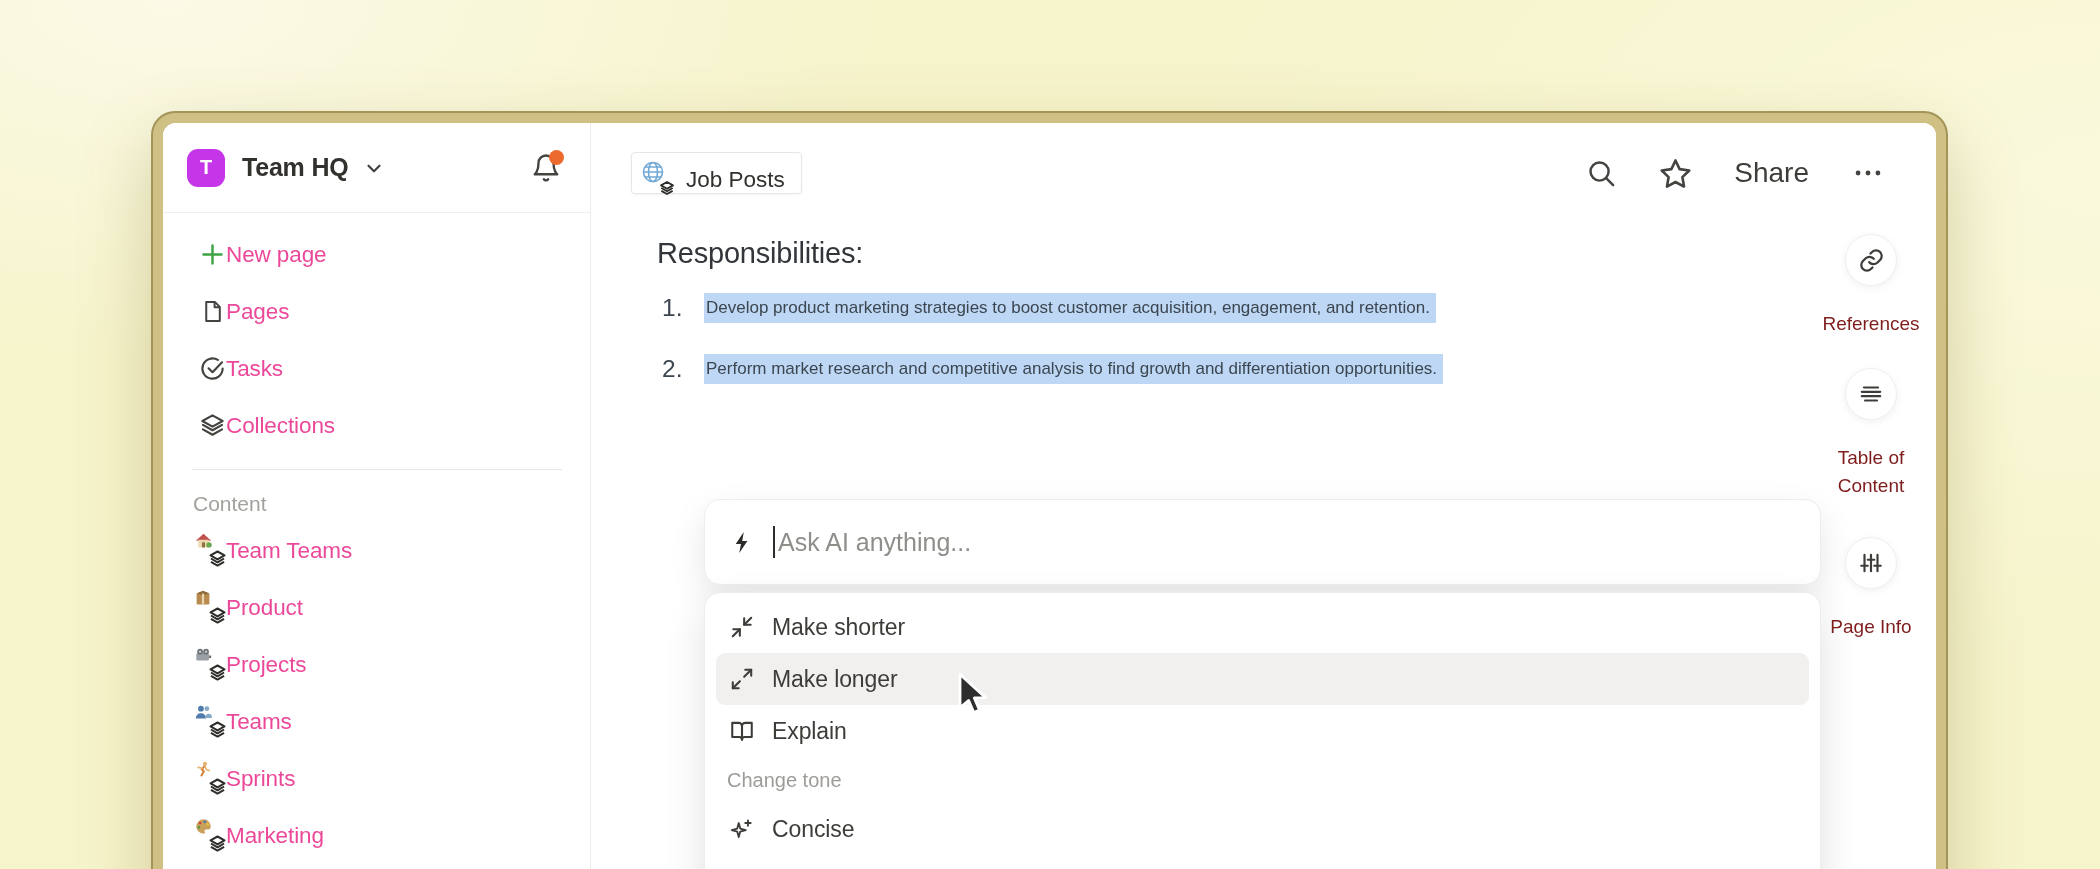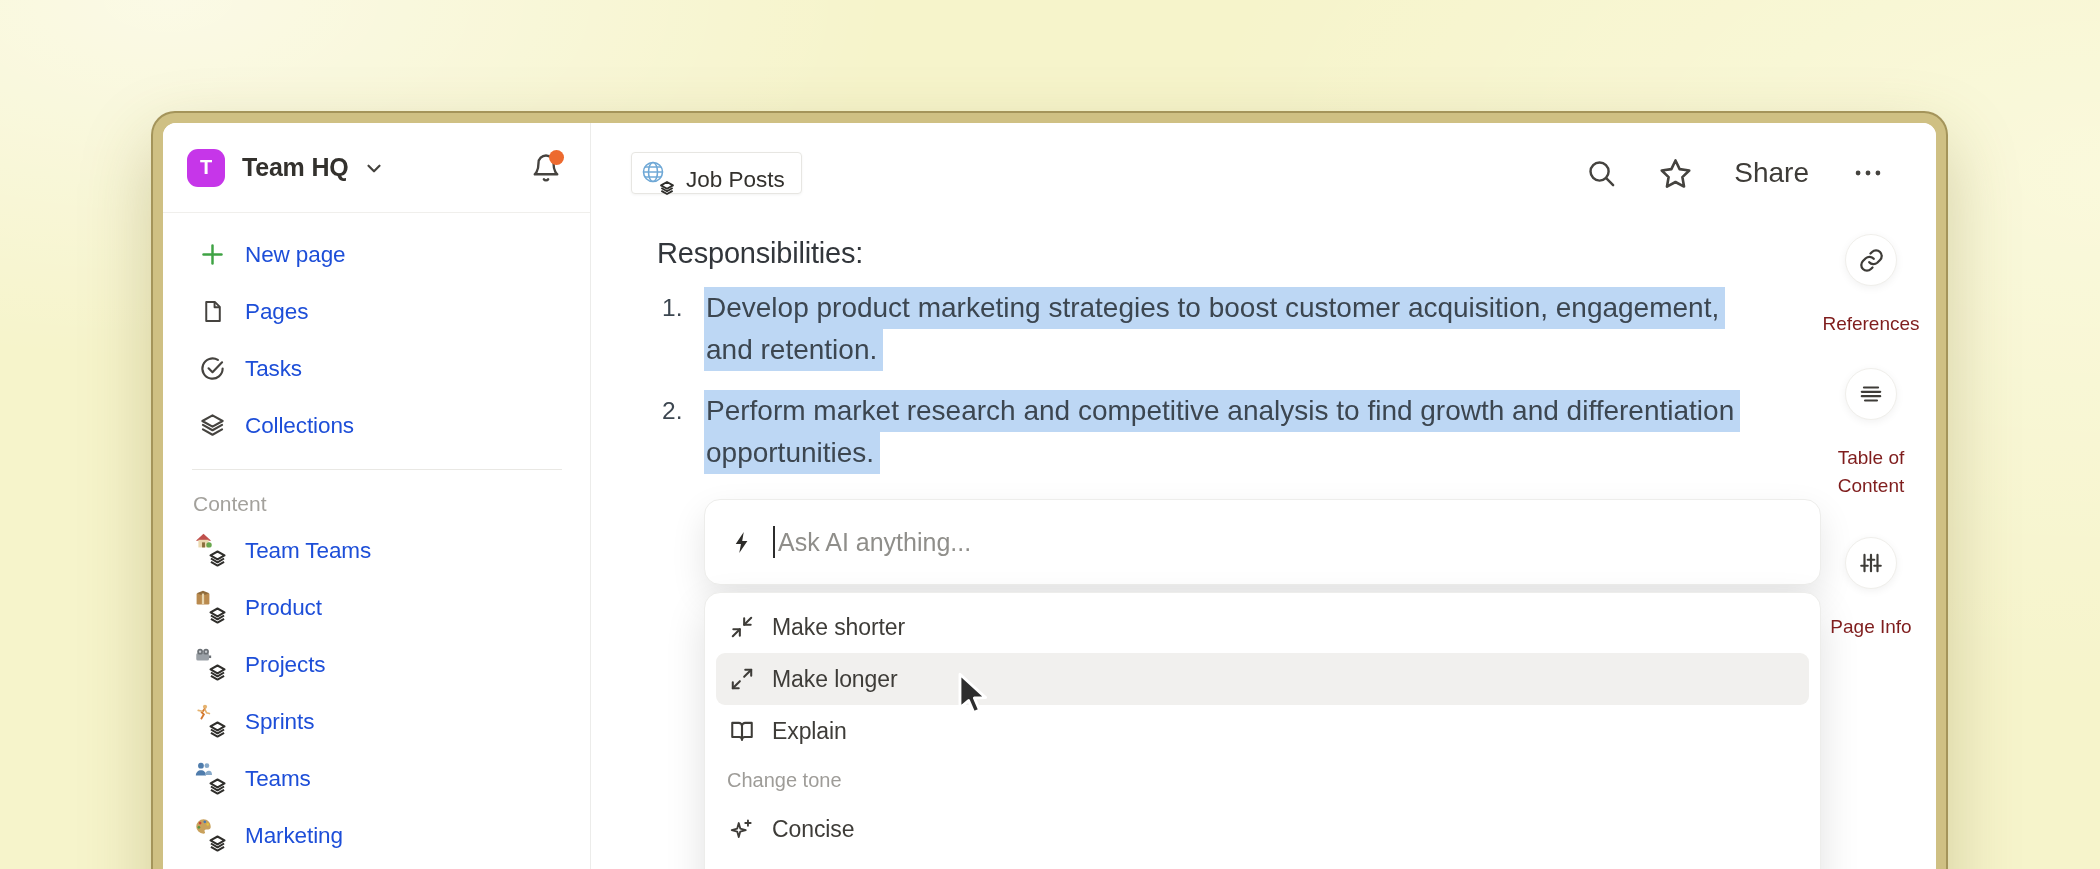--- a/index.html
+++ b/index.html
@@ -45,21 +45,21 @@
   .ws-name { font-size:25px; font-weight:700; color:#33312d; margin-left:17px; letter-spacing:-.2px; }
   .ws-chevron { margin-left:14px; display:flex; }
   .sb-header .spacer { flex:1; }
   .bell-wrap { position:relative; width:32px; height:32px; display:flex; align-items:center; justify-content:center; cursor:pointer; }
   .bell-dot { position:absolute; top:-2px; right:-2px; width:15px; height:15px; border-radius:50%; background:#ed6a2f; }
   .sb-list { padding-top:13px; }
   .sb-item {
     height:57px; display:flex; align-items:center; padding-left:35px; cursor:pointer;
   }
   .sb-item .nicon { width:28px; display:flex; justify-content:center; }
-  .sb-item .nlabel { margin-left:19px; font-size:22.5px; font-weight:500; color:#1d4ed8; white-space:nowrap; letter-spacing:-.1px; }
+  .sb-item .nlabel { font-size:22.5px; font-weight:500; color:#ec4899; white-space:nowrap; letter-spacing:-.1px; }
   .sb-divider { height:1px; background:#e9e8e4; margin:15px 28px 0 29px; }
   .sb-section-label { margin:22px 0 6px 30px; font-size:21px; color:#a3a19c; font-weight:400; }
   .pin-icon { position:relative; width:30px; height:30px; }
   .pin-icon .mini { position:absolute; left:-3px; top:-3px; }
   .pin-icon .stack { position:absolute; right:-2px; bottom:-3px; }
   
   .main { position:relative; flex:1; background:#fff; }
   .topbar { position:absolute; left:0; top:0; right:0; height:100px; }
   .chip {
     position:absolute; left:40px; top:29px; height:42px;
@@ -78,21 +78,21 @@
     display:flex; align-items:center; gap:42px;
   }
   .tb-btn { display:flex; align-items:center; justify-content:center; cursor:pointer; }
   .share-label { font-size:28px; color:#3e3c38; font-weight:500; }
   
   .doc { position:absolute; left:0; top:100px; right:130px; }
   .doc-heading { margin:14px 0 0 66px; font-size:29px; font-weight:400; color:#32363b; letter-spacing:-.2px; }
   .doc-list { margin-top:17px; }
   .doc-li { display:flex; margin:0 0 19px 71px; }
   .doc-num { width:42px; flex:0 0 42px; font-size:24.5px; color:#3c4650; line-height:42px; }
-  .doc-text { width:1065px; font-size:28px; color:#3c4650; line-height:42px; }
+  .doc-text { width:1065px; font-size:17px; color:#3c4650; line-height:42px; }
   .hl { background:#bdd7f4; padding:5px 6px 6px 2px; box-decoration-break:clone; -webkit-box-decoration-break:clone; }
   
   .ai-input-card {
     position:absolute; left:113px; top:376px; width:1117px; height:86px;
     background:#fff; border:1px solid #ededeb; border-radius:16px;
     box-shadow:0 14px 34px rgba(0,0,0,.10);
     display:flex; align-items:center; padding-left:25px;
   }
   .caret { width:2px; height:32px; background:#2c2c2c; margin:0 3px 0 18px; }
   .ai-input {
@@ -250,52 +250,52 @@
                     <path d="M4.5 12 12 16.3 19.5 12"></path>
                     <path d="M4.5 15.8 12 20.1 19.5 15.8"></path>
                   </svg>
             </span>
               </span>
             <span class="nlabel">Projects</span>
           </div>
           <div class="sb-item">
             <span class="nicon">
                 <span class="pin-icon">
+              <svg class="mini" width="17" height="17" viewBox="0 0 20 20">
+                    <circle cx="7" cy="5.5" r="3.4" fill="#4f7cac"></circle>
+                    <path d="M1 17c0-3.6 2.7-6 6-6s6 2.4 6 6z" fill="#4f7cac"></path>
+                    <circle cx="14" cy="5.5" r="2.8" fill="#87a9c9"></circle>
+                    <path d="M11.5 16.5c.3-3 2.2-5 5-5 2.1 0 3.5 1.6 3.5 5z" fill="#87a9c9"></path>
+                  </svg>
+              <svg class="stack" width="21" height="21" viewBox="0 0 24 24" fill="none" stroke="#2f2e2b" stroke-width="2.3" stroke-linejoin="round">
+                    <path d="M12 4 20 8.5 12 13 4 8.5Z"></path>
+                    <path d="M4.5 12 12 16.3 19.5 12"></path>
+                    <path d="M4.5 15.8 12 20.1 19.5 15.8"></path>
+                  </svg>
+            </span>
+              </span>
+            <span class="nlabel">Teams</span>
+          </div>
+          <div class="sb-item">
+            <span class="nicon">
+                <span class="pin-icon">
               <svg class="mini" width="16" height="16" viewBox="0 0 20 20">
                     <circle cx="12.5" cy="3.5" r="2.6" fill="#e5b26f"></circle>
                     <path d="M12 6.5 8.5 10.5 11 13 8 18" stroke="#d4792f" stroke-width="2.4" fill="none" stroke-linecap="round"></path>
                     <path d="M12.5 7 14.5 11 18 12" stroke="#e5b26f" stroke-width="2" fill="none" stroke-linecap="round"></path>
                     <path d="M9 9 4 8" stroke="#e5b26f" stroke-width="2" fill="none" stroke-linecap="round"></path>
                   </svg>
               <svg class="stack" width="21" height="21" viewBox="0 0 24 24" fill="none" stroke="#2f2e2b" stroke-width="2.3" stroke-linejoin="round">
                     <path d="M12 4 20 8.5 12 13 4 8.5Z"></path>
                     <path d="M4.5 12 12 16.3 19.5 12"></path>
                     <path d="M4.5 15.8 12 20.1 19.5 15.8"></path>
                   </svg>
             </span>
               </span>
             <span class="nlabel">Sprints</span>
-          </div>
-          <div class="sb-item">
-            <span class="nicon">
-                <span class="pin-icon">
-              <svg class="mini" width="17" height="17" viewBox="0 0 20 20">
-                    <circle cx="7" cy="5.5" r="3.4" fill="#4f7cac"></circle>
-                    <path d="M1 17c0-3.6 2.7-6 6-6s6 2.4 6 6z" fill="#4f7cac"></path>
-                    <circle cx="14" cy="5.5" r="2.8" fill="#87a9c9"></circle>
-                    <path d="M11.5 16.5c.3-3 2.2-5 5-5 2.1 0 3.5 1.6 3.5 5z" fill="#87a9c9"></path>
-                  </svg>
-              <svg class="stack" width="21" height="21" viewBox="0 0 24 24" fill="none" stroke="#2f2e2b" stroke-width="2.3" stroke-linejoin="round">
-                    <path d="M12 4 20 8.5 12 13 4 8.5Z"></path>
-                    <path d="M4.5 12 12 16.3 19.5 12"></path>
-                    <path d="M4.5 15.8 12 20.1 19.5 15.8"></path>
-                  </svg>
-            </span>
-              </span>
-            <span class="nlabel">Teams</span>
           </div>
           <div class="sb-item">
             <span class="nicon">
                 <span class="pin-icon">
               <svg class="mini" width="17" height="17" viewBox="0 0 20 20">
                     <path d="M10 1.5a8.5 8.5 0 1 0 0 17c1.7 0 2.2-1 1.5-2.2-.8-1.3-.2-2.8 1.6-2.8h2.4c1.8 0 3-1.3 3-3C18.5 5.3 14.7 1.5 10 1.5z" fill="#c9a15c"></path>
                     <circle cx="6" cy="6" r="1.6" fill="#cc4438"></circle>
                     <circle cx="11.5" cy="4.5" r="1.6" fill="#4678b4"></circle>
                     <circle cx="4.6" cy="11" r="1.6" fill="#58973f"></circle>
                     <circle cx="15" cy="7.5" r="1.5" fill="#e3c23c"></circle>

